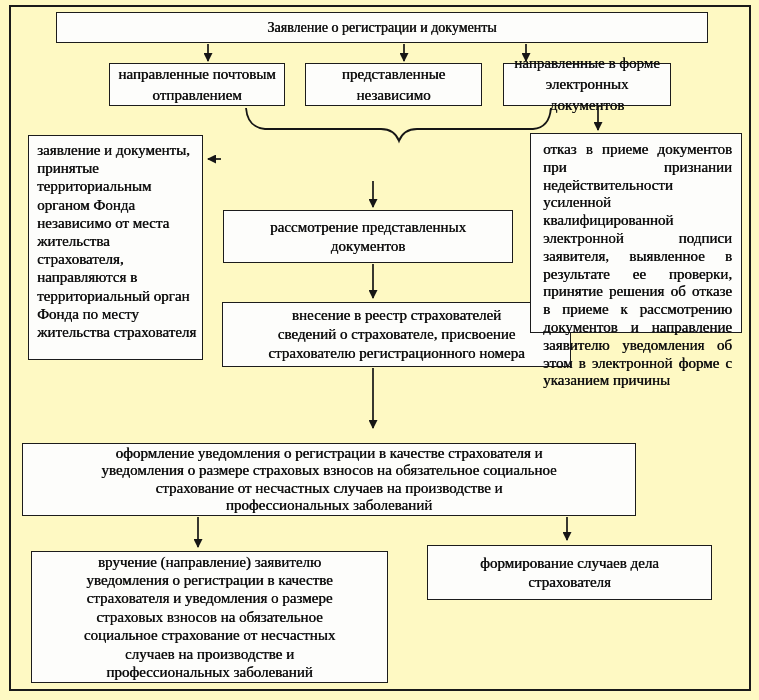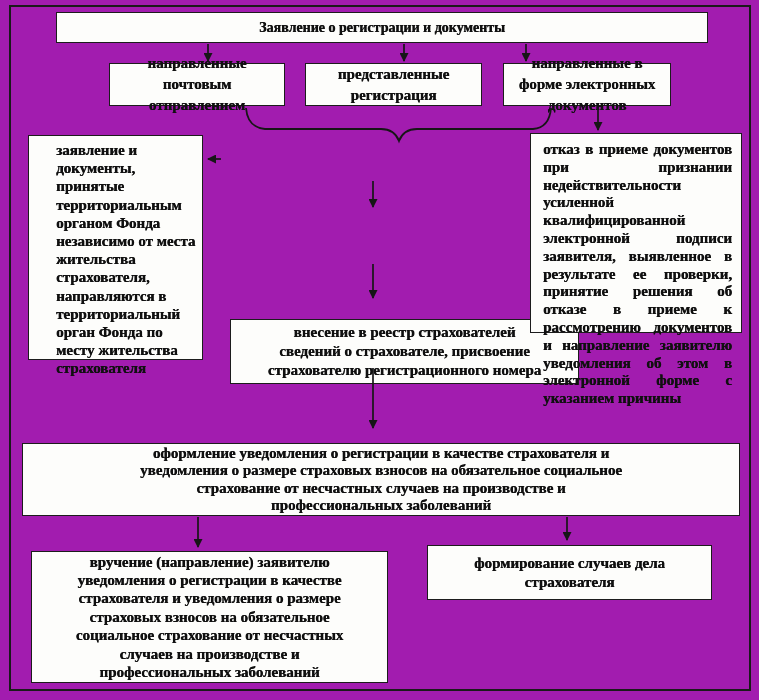--- a/index.html
+++ b/index.html
@@ -1,23 +1,22 @@
 <!DOCTYPE html>
 <html><head>
 <meta charset="utf-8">
 <style>
   html,body{margin:0;padding:0;background:#ffffff;}
   .page{
     position:relative;
     width:759px;height:700px;
-    background:#a21caf;
+    background:#fef9c3;
     font-family:"Liberation Serif","DejaVu Serif",serif;
     color:#101010;
     overflow:hidden;
-    font-weight:bold;
   }
   .outer-frame{
     position:absolute;left:9px;top:5px;width:742px;height:686px;
     border:2px solid #1a1a1a;box-sizing:border-box;background:transparent;
   }
   .box{
     position:absolute;box-sizing:border-box;
     border:1.6px solid #1c1c1c;background:#fdfdfb;
     display:flex;align-items:center;justify-content:center;
     text-align:center;
@@ -26,54 +25,56 @@
     text-shadow:0.4px 0 0 currentColor;
     white-space:pre-line;
     z-index:2;
   }
   .blocky{display:block;white-space:normal;}
   .b-app{left:56px;top:12px;width:652px;height:31px;font-size:14px;}
   .b-postal{left:109px;top:63px;width:176px;height:43px;}
   .b-person{left:305px;top:63px;width:177px;height:43px;}
   .b-electronic{left:503px;top:63px;width:168px;height:43px;}
   .b-note{left:28px;top:135px;width:175px;height:225px;text-align:left;
-          line-height:18.2px;padding:5px 4px 4px 27px;}
+          line-height:18.2px;padding:5px 4px 4px 8px;}
   .b-reg{left:222px;top:140px;width:294px;height:40px;}
   .b-review{left:223px;top:210px;width:290px;height:53px;line-height:19px;}
-  .b-entry{left:230px;top:302px;width:349px;height:65px;line-height:19px;margin-top:17px;}
+  .b-entry{left:222px;top:302px;width:349px;height:65px;line-height:19px;}
   .b-refusal{left:530px;top:133px;width:212px;height:200px;text-align:justify;
              line-height:17.8px;padding:7px 9px 6px 12px;}
-  .b-notify{left:22px;top:443px;width:718px;height:73px;line-height:17.4px;}
+  .b-notify{left:22px;top:443px;width:614px;height:73px;line-height:17.4px;}
   .b-deliver{left:31px;top:551px;width:357px;height:132px;line-height:18.4px;text-align:center;}
   .b-case{left:427px;top:545px;width:285px;height:55px;line-height:19px;}
   .wires{
     position:absolute;left:0;top:0;width:759px;height:700px;
     z-index:3;pointer-events:none;
   }
   .wire{stroke:#161616;stroke-width:1.7;fill:none;}
   .brace{stroke:#161616;stroke-width:1.8;fill:none;}
 </style>
 </head>
 <body>
 
 <div class="page">
 
   <div class="outer-frame"></div>
 
   <div class="box b-app">Заявление о регистрации и документы</div>
 
   <div class="box b-postal">направленные почтовым отправлением</div>
 
-  <div class="box b-person">представленные регистрация</div>
+  <div class="box b-person">представленные независимо</div>
 
   <div class="box b-electronic">направленные в форме электронных документов</div>
 
   <div class="box b-note blocky">заявление и документы, принятые территориальным органом Фонда независимо от места жительства страхователя, направляются в территориальный орган Фонда по месту жительства страхователя</div>
 
 
+  <div class="box b-review">рассмотрение представленных
+документов</div>
 
   <div class="box b-entry">внесение в реестр страхователей
 сведений о страхователе, присвоение
 страхователю регистрационного номера</div>
 
   <div class="box b-refusal blocky">отказ в приеме документов при признании недействительности усиленной квалифицированной электронной подписи заявителя, выявленное в результате ее проверки, принятие решения об отказе в приеме к рассмотрению документов и направление заявителю уведомления об этом в электронной форме с указанием причины</div>
 
   <div class="box b-notify">оформление уведомления о регистрации в качестве страхователя и
 уведомления о размере страховых взносов на обязательное социальное
 страхование от несчастных случаев на производстве и

